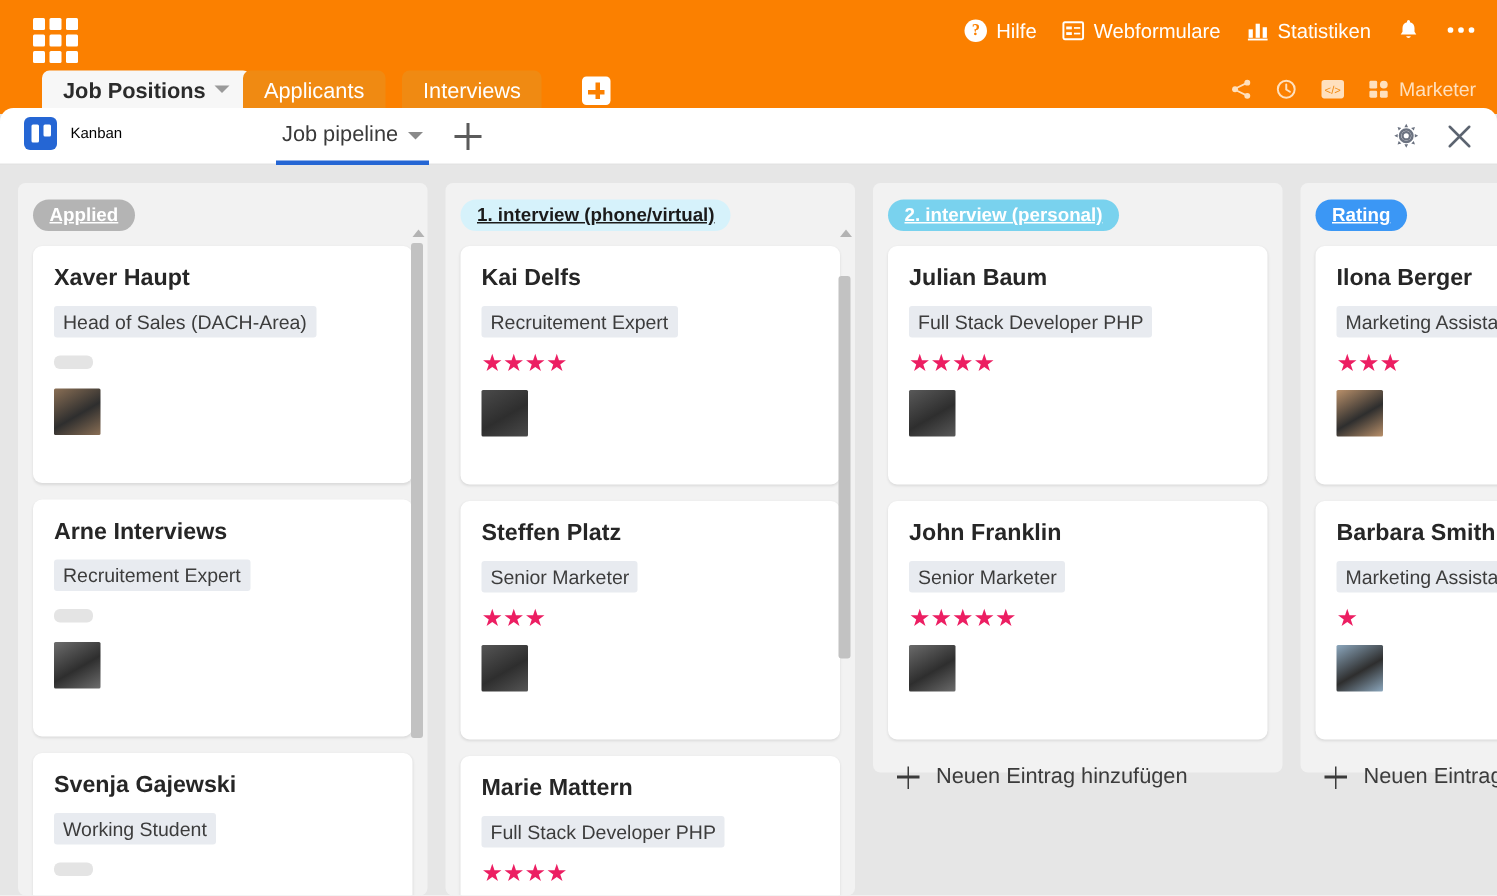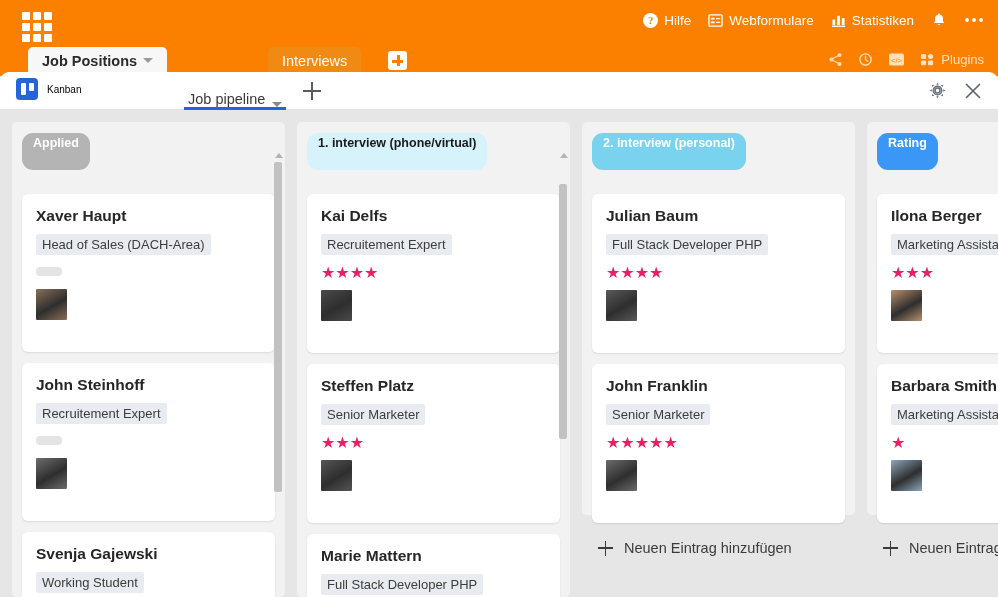--- a/index.html
+++ b/index.html
@@ -109,21 +109,21 @@
   }
   .kb-logo:before, .kb-logo:after {
     content: ""; position: absolute; background: #ffffff; border-radius: 1px; top: 5px;
   }
   .kb-logo:before { left: 5px; width: 5px; height: 12px; }
   .kb-logo:after  { left: 12.5px; width: 5px; height: 8px; }
   .kb-name { font-size: 10px; color: #000000; }
 
   .view-tab {
     position: absolute; left: 184px; top: 0; height: 38px;
-    display: flex; align-items: flex-end; gap: 7px;
+    display: flex; align-items: center; gap: 7px;
     font-size: 14.5px; color: #3a3a3a;
     border-bottom: 3px solid #2566d4;
     padding: 0 4px; cursor: pointer;
   }
   .view-tab .caret {
     width: 0; height: 0; border-left: 5px solid transparent;
     border-right: 5px solid transparent; border-top: 5px solid #8a8a8a;
     margin-top: 2px;
   }
   .view-add {
@@ -153,23 +153,24 @@
     background: #f2f2f2; border-radius: 5px;
     padding: 11px 10px 0 10px;
     position: relative;
     align-self: flex-start;
   }
   .column.tall { height: 475px; }
   .column.short { height: 393px; }
 
   .col-badge {
     display: inline-block; border-radius: 11px;
-    padding: 3px 11px 20px 11px;
+    padding: 3px 11px 4px 11px;
     font-size: 12.5px; font-weight: bold; color: #ffffff;
-    margin-bottom: 24px;
+    margin-bottom: 10px;
+    text-decoration: underline;
   }
 
   .cards { position: relative; }
 
   .card {
     background: #ffffff; border-radius: 6px;
     padding: 13px 14px 32px 14px;
     margin-bottom: 11px;
     box-shadow: 0 1px 2px rgba(0,0,0,0.10);
   }
@@ -291,20 +292,23 @@
             <circle cx="17" cy="3" r="1.9" fill="#fff"></circle>
           </svg>
       </span>
     </div>
   </div>
 
   <div class="tabstrip">
     <div class="tab active" style="left:28px;">
       <span>Job Positions</span><span class="caret"></span>
     </div>
+    <div class="tab" style="left:162px;">
+      <span>Applicants</span>
+    </div>
     <div class="tab" style="left:268px;">
       <span>Interviews</span>
     </div>
     <div class="tab-add" style="left:388px;"></div>
   </div>
 
   <div class="toolrow">
     <div class="item">
       <span>
         <svg width="15" height="15" viewBox="0 0 16 16">
@@ -333,21 +337,21 @@
     </div>
     <div class="item">
       <span>
         <svg width="15" height="15" viewBox="0 0 16 16">
             <rect x="1" y="2" width="5.5" height="5.5" rx="1" fill="#ffe0bd"></rect>
             <rect x="1" y="9" width="5.5" height="5" rx="1" fill="#ffe0bd"></rect>
             <rect x="8.5" y="2" width="5.5" height="5.5" rx="2.7" fill="#ffe0bd"></rect>
             <rect x="8.5" y="9" width="5.5" height="5" rx="1" fill="#ffe0bd"></rect>
           </svg>
       </span>
-      <span>Plugins</span>
+      <span>Marketer</span>
     </div>
   </div>
 </div>
 
 <div class="panel">
 
   <div class="panel-head">
     <div class="kanban-brand">
       <span class="kb-logo"></span>
       <span class="kb-name">Kanban</span>
@@ -372,21 +376,21 @@
         <svg width="18" height="18" viewBox="0 0 18 18">
             <path d="M2.5 2.5 15.5 15.5 M15.5 2.5 2.5 15.5" stroke="#5c6470" stroke-width="1.7" stroke-linecap="round"></path>
           </svg>
       </span>
     </div>
   </div>
 
   <div class="board">
       <div class="column tall"><div class="col-badge" style="background: rgb(180, 180, 180);">Applied</div><div class="cards">
           <div class="card"><div class="card-title">Xaver Haupt</div><div class="card-tag">Head of Sales (DACH-Area)</div><div class="rating-empty"></div><div class="avatar" style="background: linear-gradient(150deg, rgb(138, 111, 85) 0%, rgb(46, 46, 46) 55%, rgb(138, 111, 85) 100%);"></div></div>
-          <div class="card"><div class="card-title">John Steinhoff</div><div class="card-tag">Recruitement Expert</div><div class="rating-empty"></div><div class="avatar" style="background: linear-gradient(150deg, rgb(109, 109, 109) 0%, rgb(46, 46, 46) 55%, rgb(109, 109, 109) 100%);"></div></div>
+          <div class="card"><div class="card-title">Arne Interviews</div><div class="card-tag">Recruitement Expert</div><div class="rating-empty"></div><div class="avatar" style="background: linear-gradient(150deg, rgb(109, 109, 109) 0%, rgb(46, 46, 46) 55%, rgb(109, 109, 109) 100%);"></div></div>
           <div class="card"><div class="card-title">Svenja Gajewski</div><div class="card-tag">Working Student</div><div class="rating-empty"></div><div class="avatar" style="background: linear-gradient(150deg, rgb(154, 163, 173) 0%, rgb(46, 46, 46) 55%, rgb(154, 163, 173) 100%);"></div></div>
         </div><div class="col-scroll">
           <div class="arrow"></div>
           <div class="thumb" style="top: 0px; height: 330px;"></div>
         </div></div>
       <div class="column tall"><div class="col-badge" style="background: rgb(214, 242, 251); color: rgb(27, 27, 27);">1. interview (phone/virtual)</div><div class="cards">
           <div class="card"><div class="card-title">Kai Delfs</div><div class="card-tag">Recruitement Expert</div><div class="stars">★★★★</div><div class="avatar" style="background: linear-gradient(150deg, rgb(74, 74, 74) 0%, rgb(46, 46, 46) 55%, rgb(74, 74, 74) 100%);"></div></div>
           <div class="card"><div class="card-title">Steffen Platz</div><div class="card-tag">Senior Marketer</div><div class="stars">★★★</div><div class="avatar" style="background: linear-gradient(150deg, rgb(85, 85, 85) 0%, rgb(46, 46, 46) 55%, rgb(85, 85, 85) 100%);"></div></div>
           <div class="card"><div class="card-title">Marie Mattern</div><div class="card-tag">Full Stack Developer PHP</div><div class="stars">★★★★</div><div class="avatar" style="background: linear-gradient(150deg, rgb(61, 82, 41) 0%, rgb(46, 46, 46) 55%, rgb(61, 82, 41) 100%);"></div></div>
         </div><div class="col-scroll">

